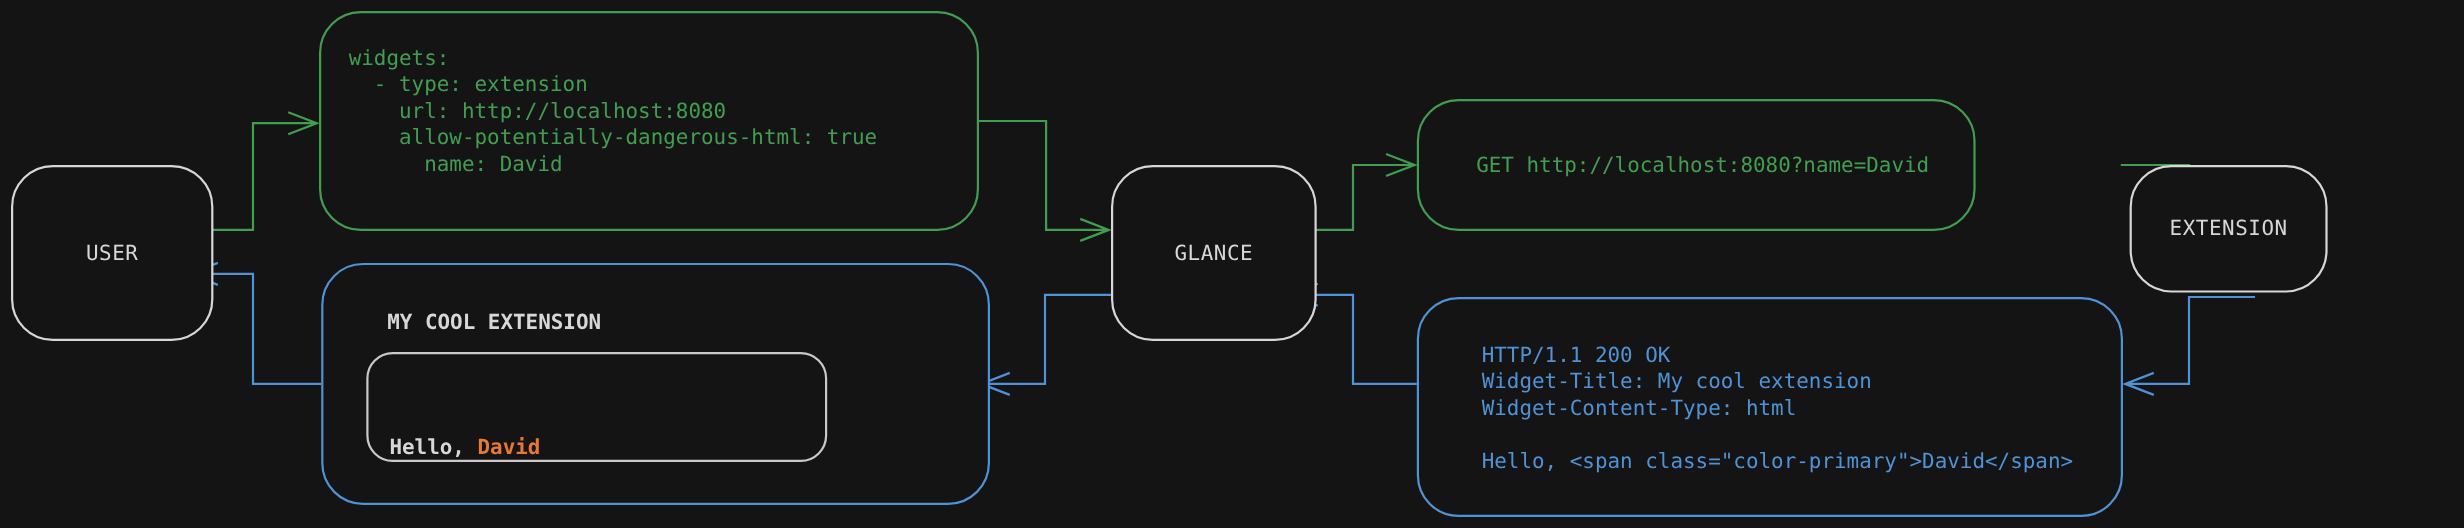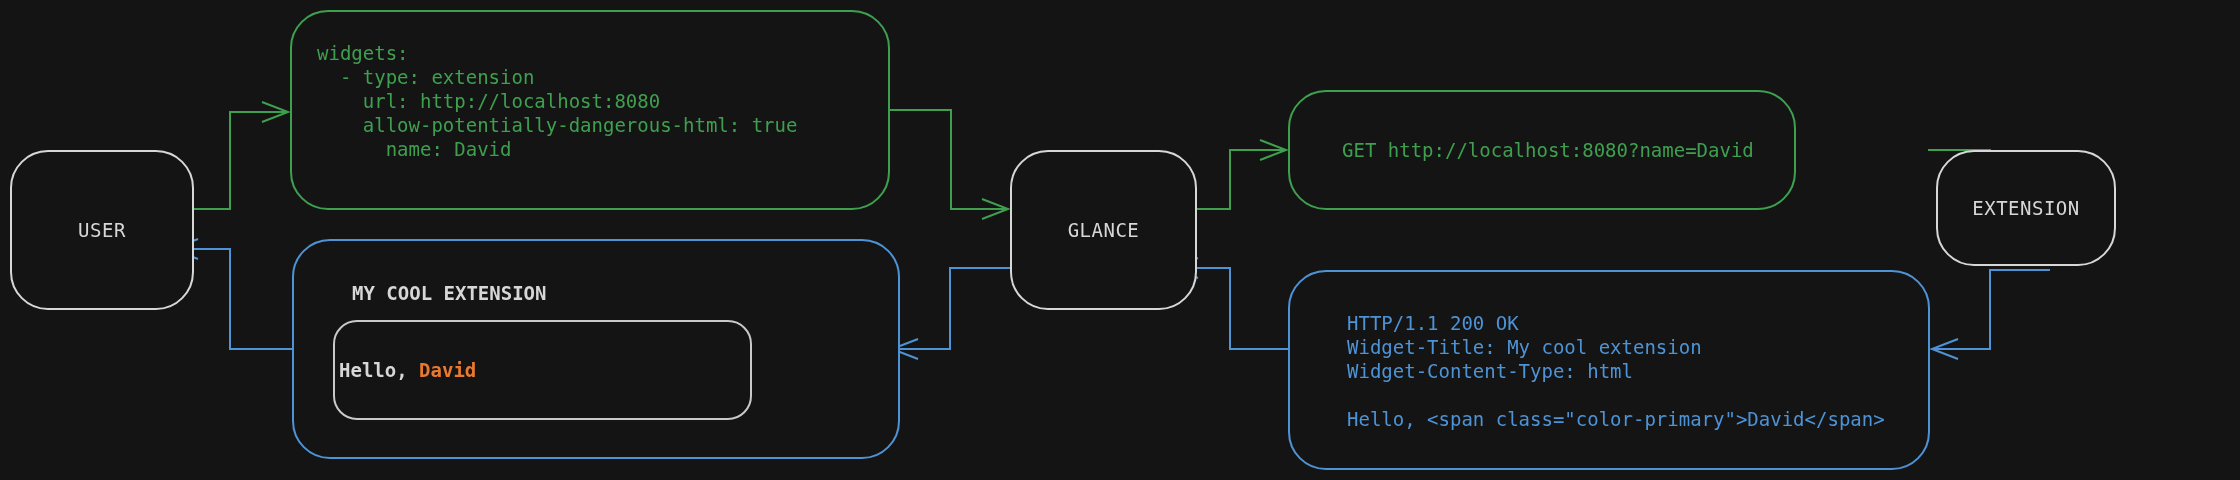--- a/index.html
+++ b/index.html
@@ -74,22 +74,22 @@
     white-space: pre;
     color: var(--fg);
   }
   #widget-inner {
     position: absolute;
     left: 39px; top: 79px;
     width: 419px; height: 100px;
     border: 2px solid var(--inner-border);
     border-radius: 24px;
     display: flex;
-    align-items: center;
-    padding-left: 4px;
+    align-items: flex-end;
+    padding-left: 19px;
     white-space: pre;
   }
   .greeting-name { color: var(--orange); }
 </style>
 </head>
 <body>
 
 <div class="canvas">
 
   <svg class="wires" viewBox="0 0 2240 480" xmlns="http://www.w3.org/2000/svg">

